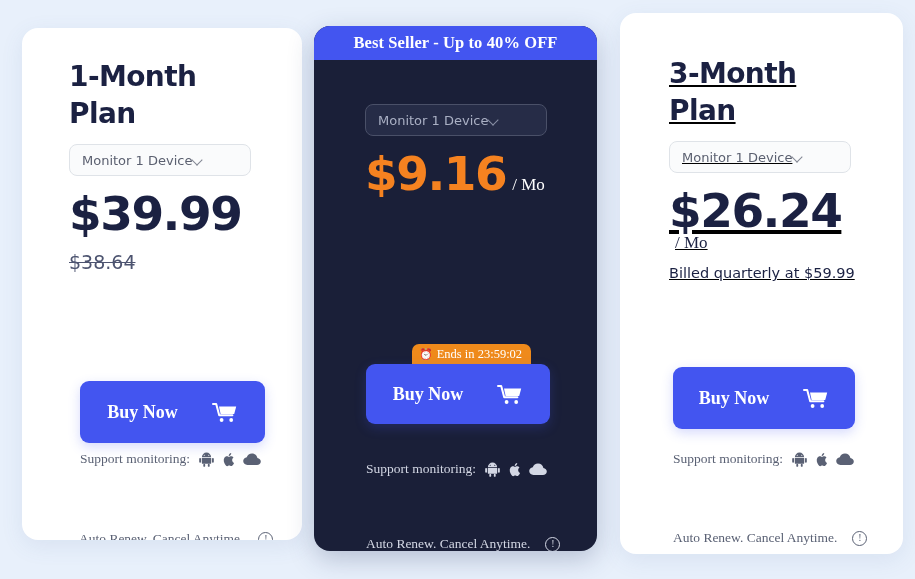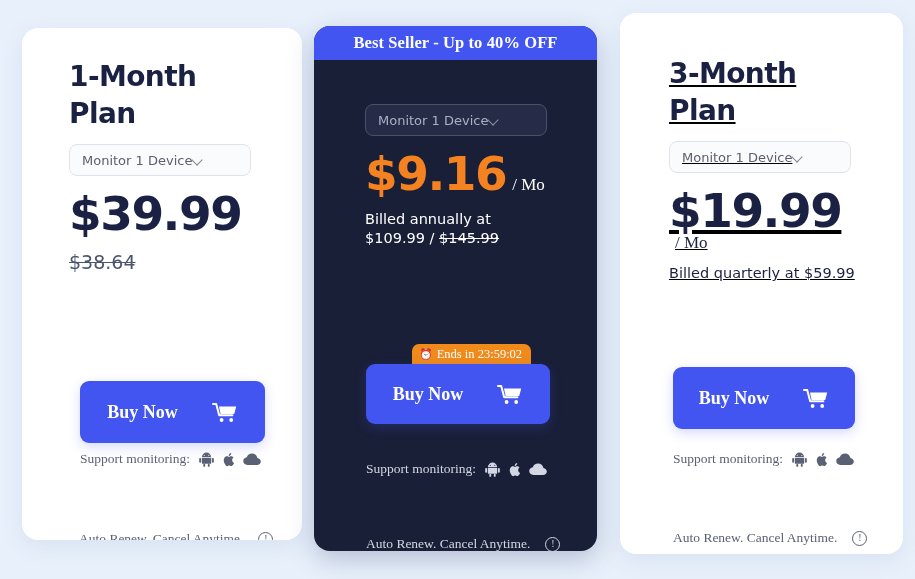--- a/index.html
+++ b/index.html
@@ -342,27 +342,20 @@
       <div class="device-select">
         <span>Monitor 1 Device</span>
         <span class="chev"></span>
       </div>
 
       <div class="price-line">
         <span class="price-main">$9.16</span>
         <span class="price-suffix">/ Mo</span>
       </div>
 
-      <div class="billed">
-        <div>Billed annually at</div>
-        <div>
-          <span>$109.99 /</span>
-          <span class="strike">$145.99</span>
-        </div>
-      </div>
     </div>
 
     <div class="countdown" style="left:98px; top:318px;">
       <span class="clock-ico">⏰</span>
       <span>Ends in 23:59:02</span>
     </div>
 
     <button class="buy-btn">
       <span>Buy Now</span>
       <span>
@@ -413,21 +406,21 @@
   <div class="card card-light card-3">
     <div class="card-body">
       <div class="plan-title">3-Month Plan</div>
 
       <div class="device-select">
         <span>Monitor 1 Device</span>
         <span class="chev"></span>
       </div>
 
       <div class="price-line">
-        <span class="price-main">$19.99</span>
+        <span class="price-main">$26.24</span>
         <span class="price-suffix">/ Mo</span>
       </div>
 
       <div class="billed">
         <div>Billed quarterly at $59.99</div>
       </div>
     </div>
 
     <button class="buy-btn">
       <span>Buy Now</span>

